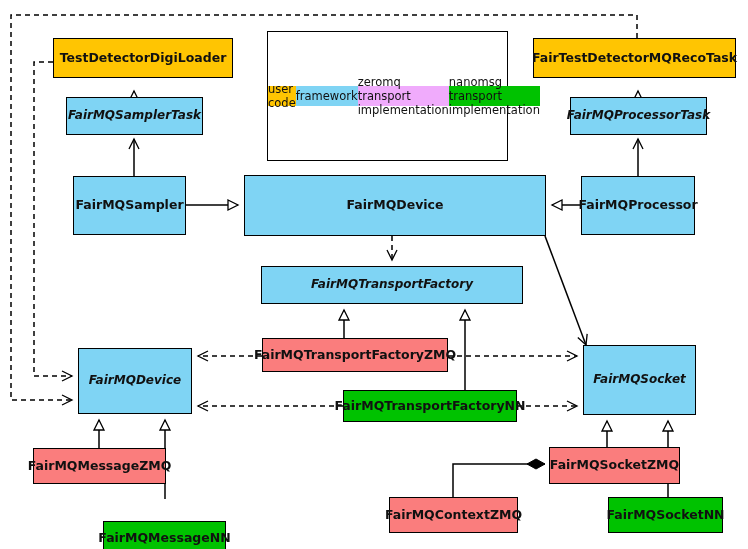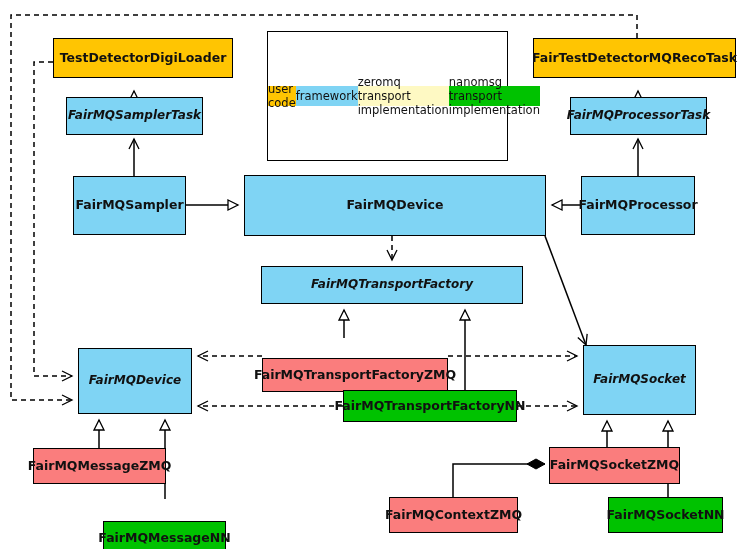--- a/index.html
+++ b/index.html
@@ -90,21 +90,21 @@
     </g>
   </svg>
 
   <div id="legend">
     <div class="legrow" style="background:#FFC502">
         <span>user code</span>
       </div>
     <div class="legrow" style="background:#7FD4F4">
         <span>framework</span>
       </div>
-    <div class="legrow" style="background:#fef9c3">
+    <div class="legrow" style="background:#f0abfc">
         <span>zeromq transport implementation</span>
       </div>
     <div class="legrow" style="background:#00C200">
         <span>nanomsg transport implementation</span>
       </div>
   </div>
 
   <div class="node userc" style="left:53px;top:38px;width:180px;height:40px">
     <span class="b">TestDetectorDigiLoader</span>
     </div>
@@ -130,21 +130,21 @@
     </div>
 
   <div class="node fw" style="left:581px;top:176px;width:114px;height:59px">
     <span class="b">FairMQProcessor</span>
     </div>
 
   <div class="node fw" style="left:261px;top:266px;width:262px;height:38px">
     <span class="bi">FairMQTransportFactory</span>
     </div>
 
-  <div class="node zmq" style="left:262px;top:358px;width:186px;height:34px">
+  <div class="node zmq" style="left:262px;top:338px;width:186px;height:34px">
     <span class="b">FairMQTransportFactoryZMQ</span>
     </div>
 
   <div class="node nn" style="left:343px;top:390px;width:174px;height:32px">
     <span class="b">FairMQTransportFactoryNN</span>
     </div>
 
   <div class="node fw" style="left:78px;top:348px;width:114px;height:66px">
     <span class="bi">FairMQDevice</span>
     </div>

